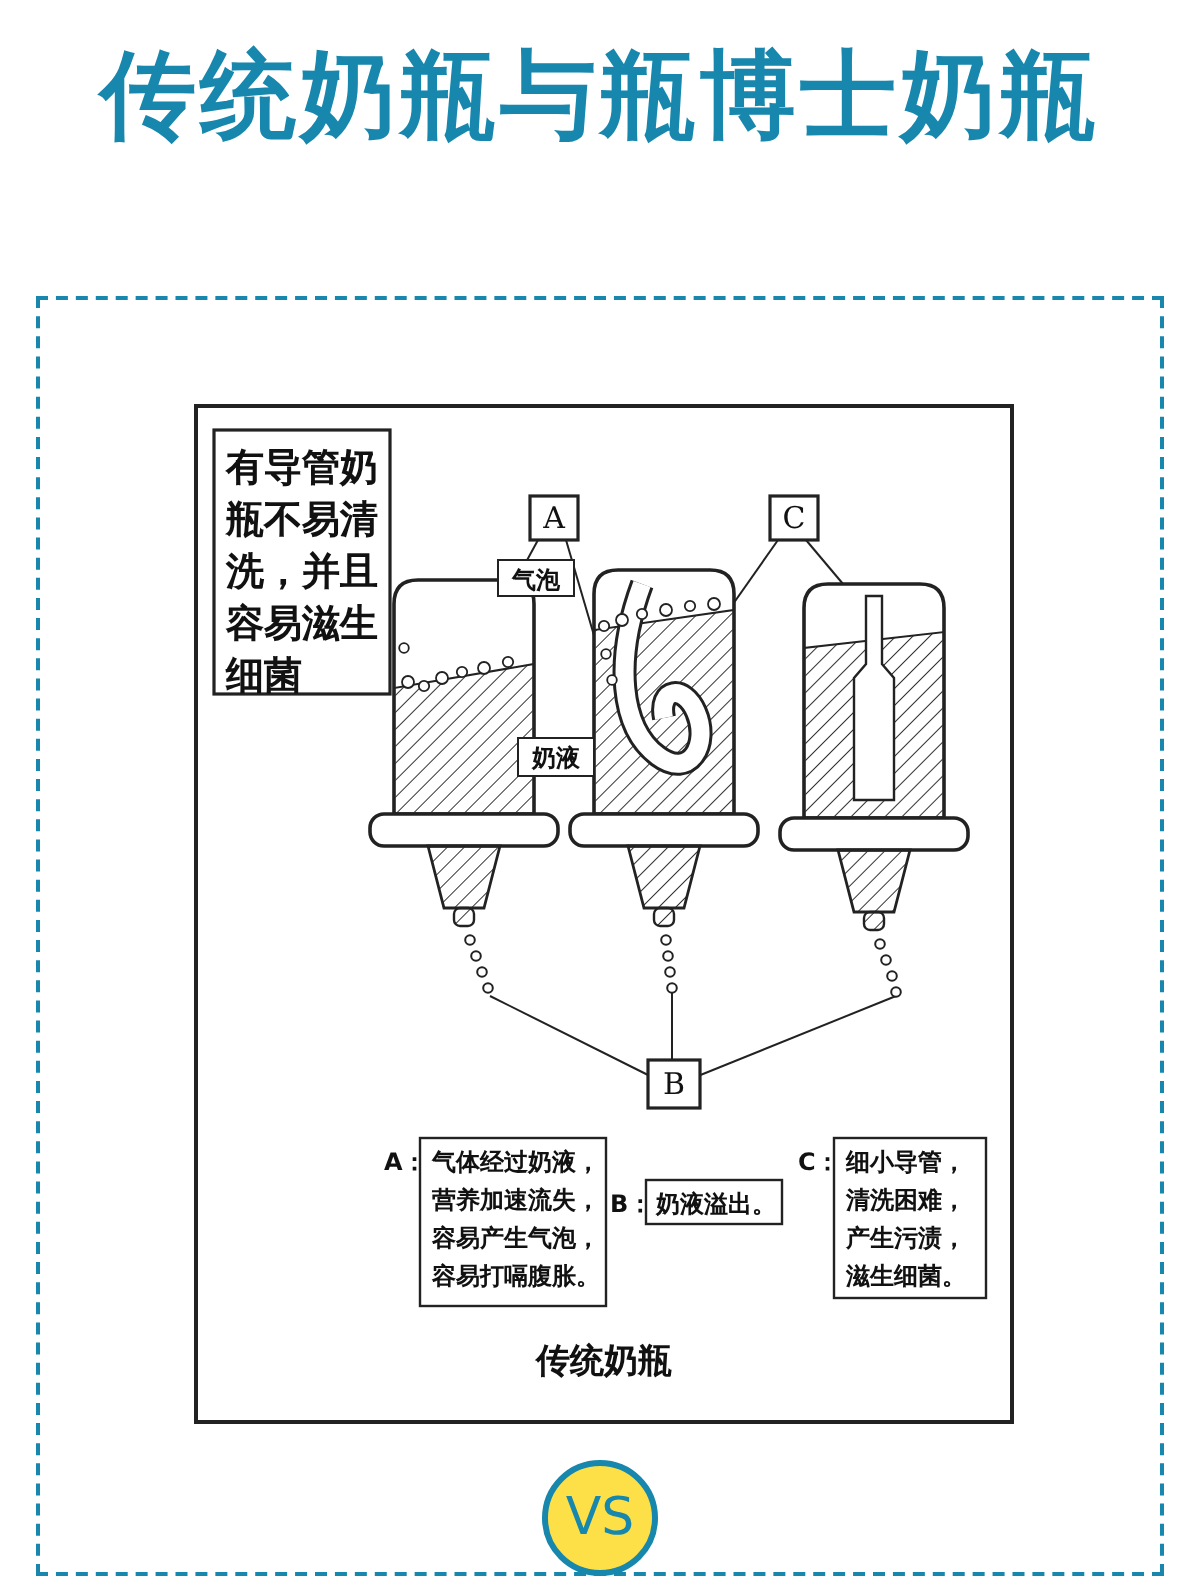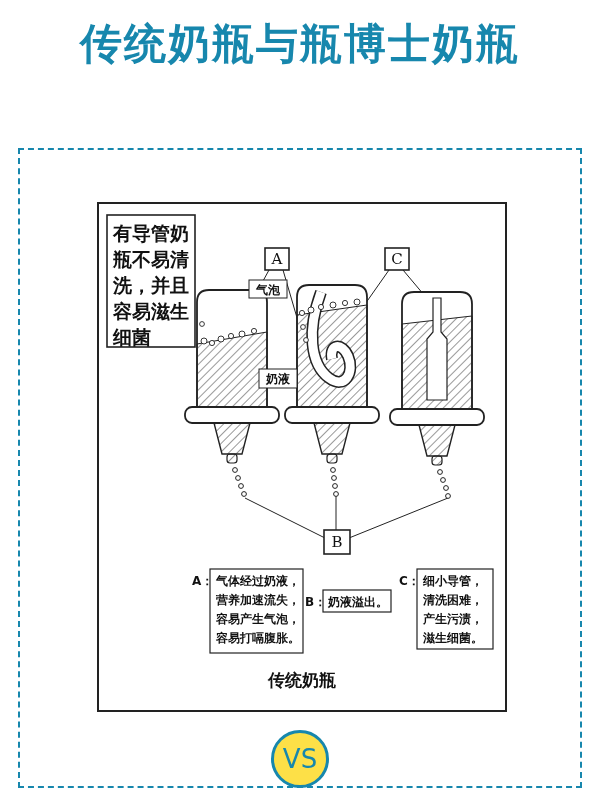--- a/index.html
+++ b/index.html
@@ -4,21 +4,21 @@
 <style>
   :root { --accent: #1787ad; }
   * { margin: 0; padding: 0; box-sizing: border-box; }
   html, body { width: 600px; height: 794px; background: #ffffff; overflow: hidden; }
   body { position: relative; font-family: "DejaVu Sans", sans-serif; }
 
   .title {
     margin-top: 14px;
     text-align: center;
     color: var(--accent);
-    font-size: 42px;
+    font-size: 48px;
     font-weight: bold;
     letter-spacing: 2px;
     line-height: 1.45;
     font-family: "DejaVu Sans", sans-serif;
   }
 
   .dashed-box {
     position: absolute;
     left: 18px;
     top: 148px;

